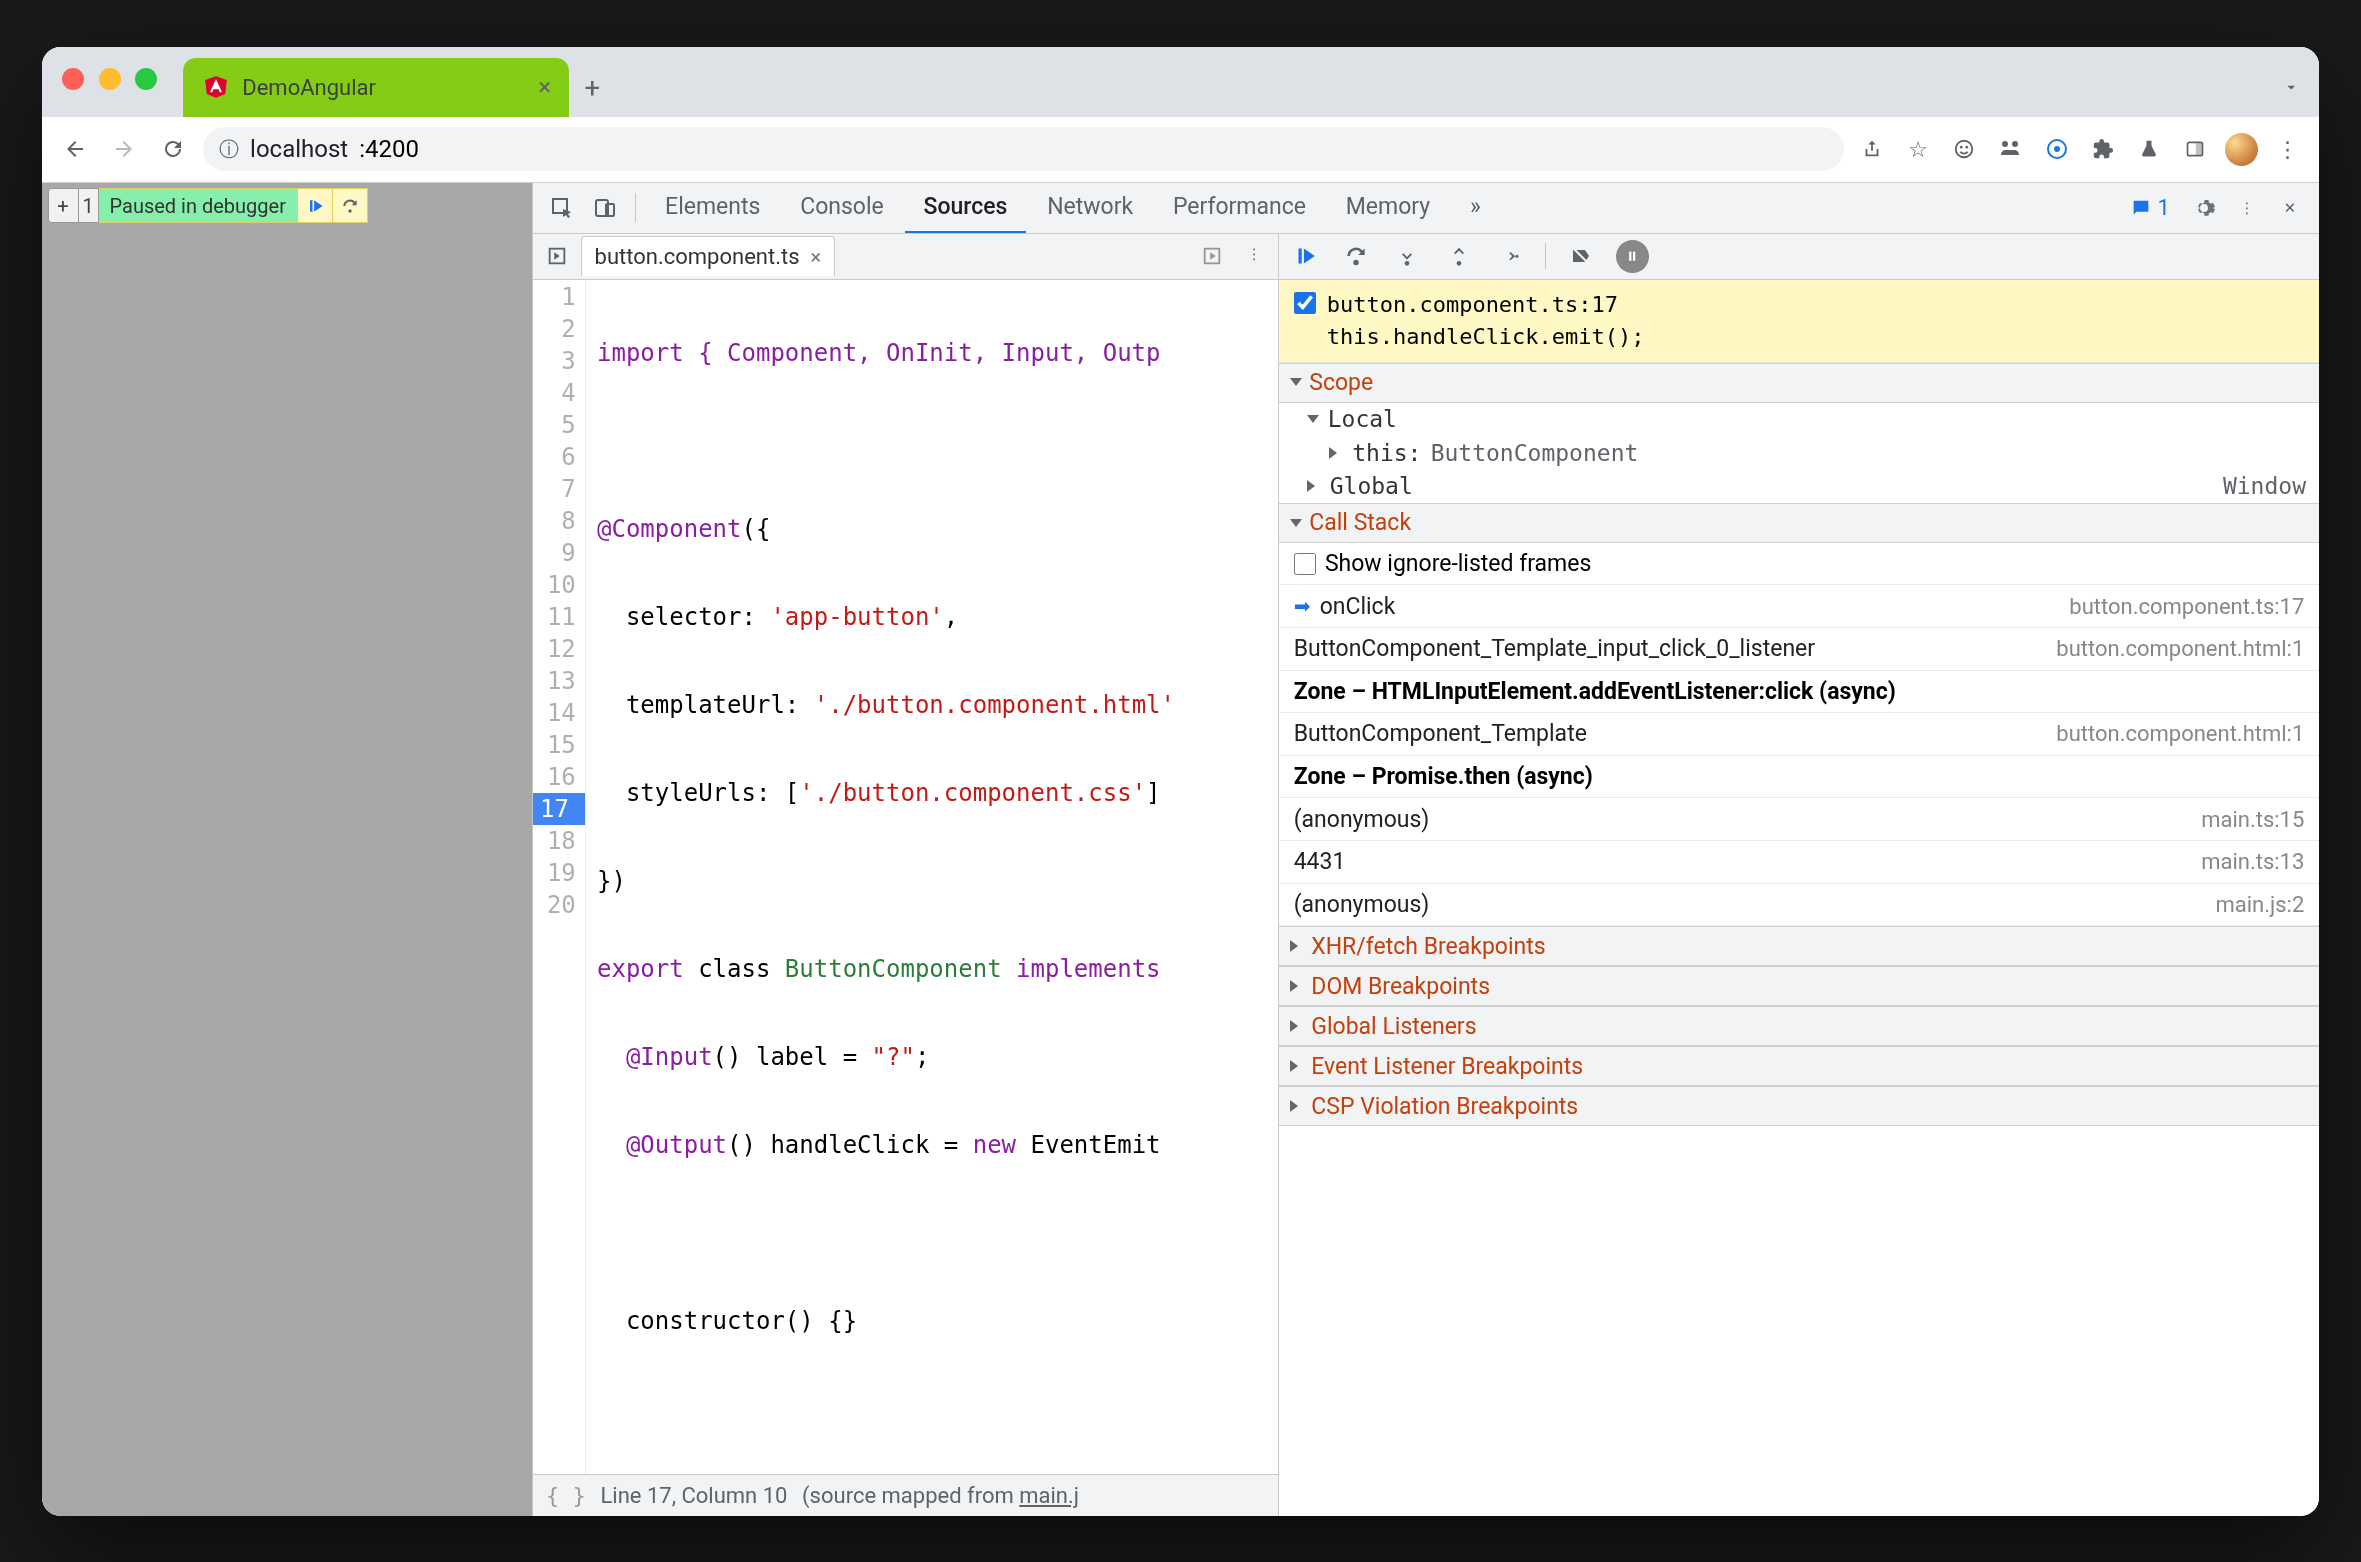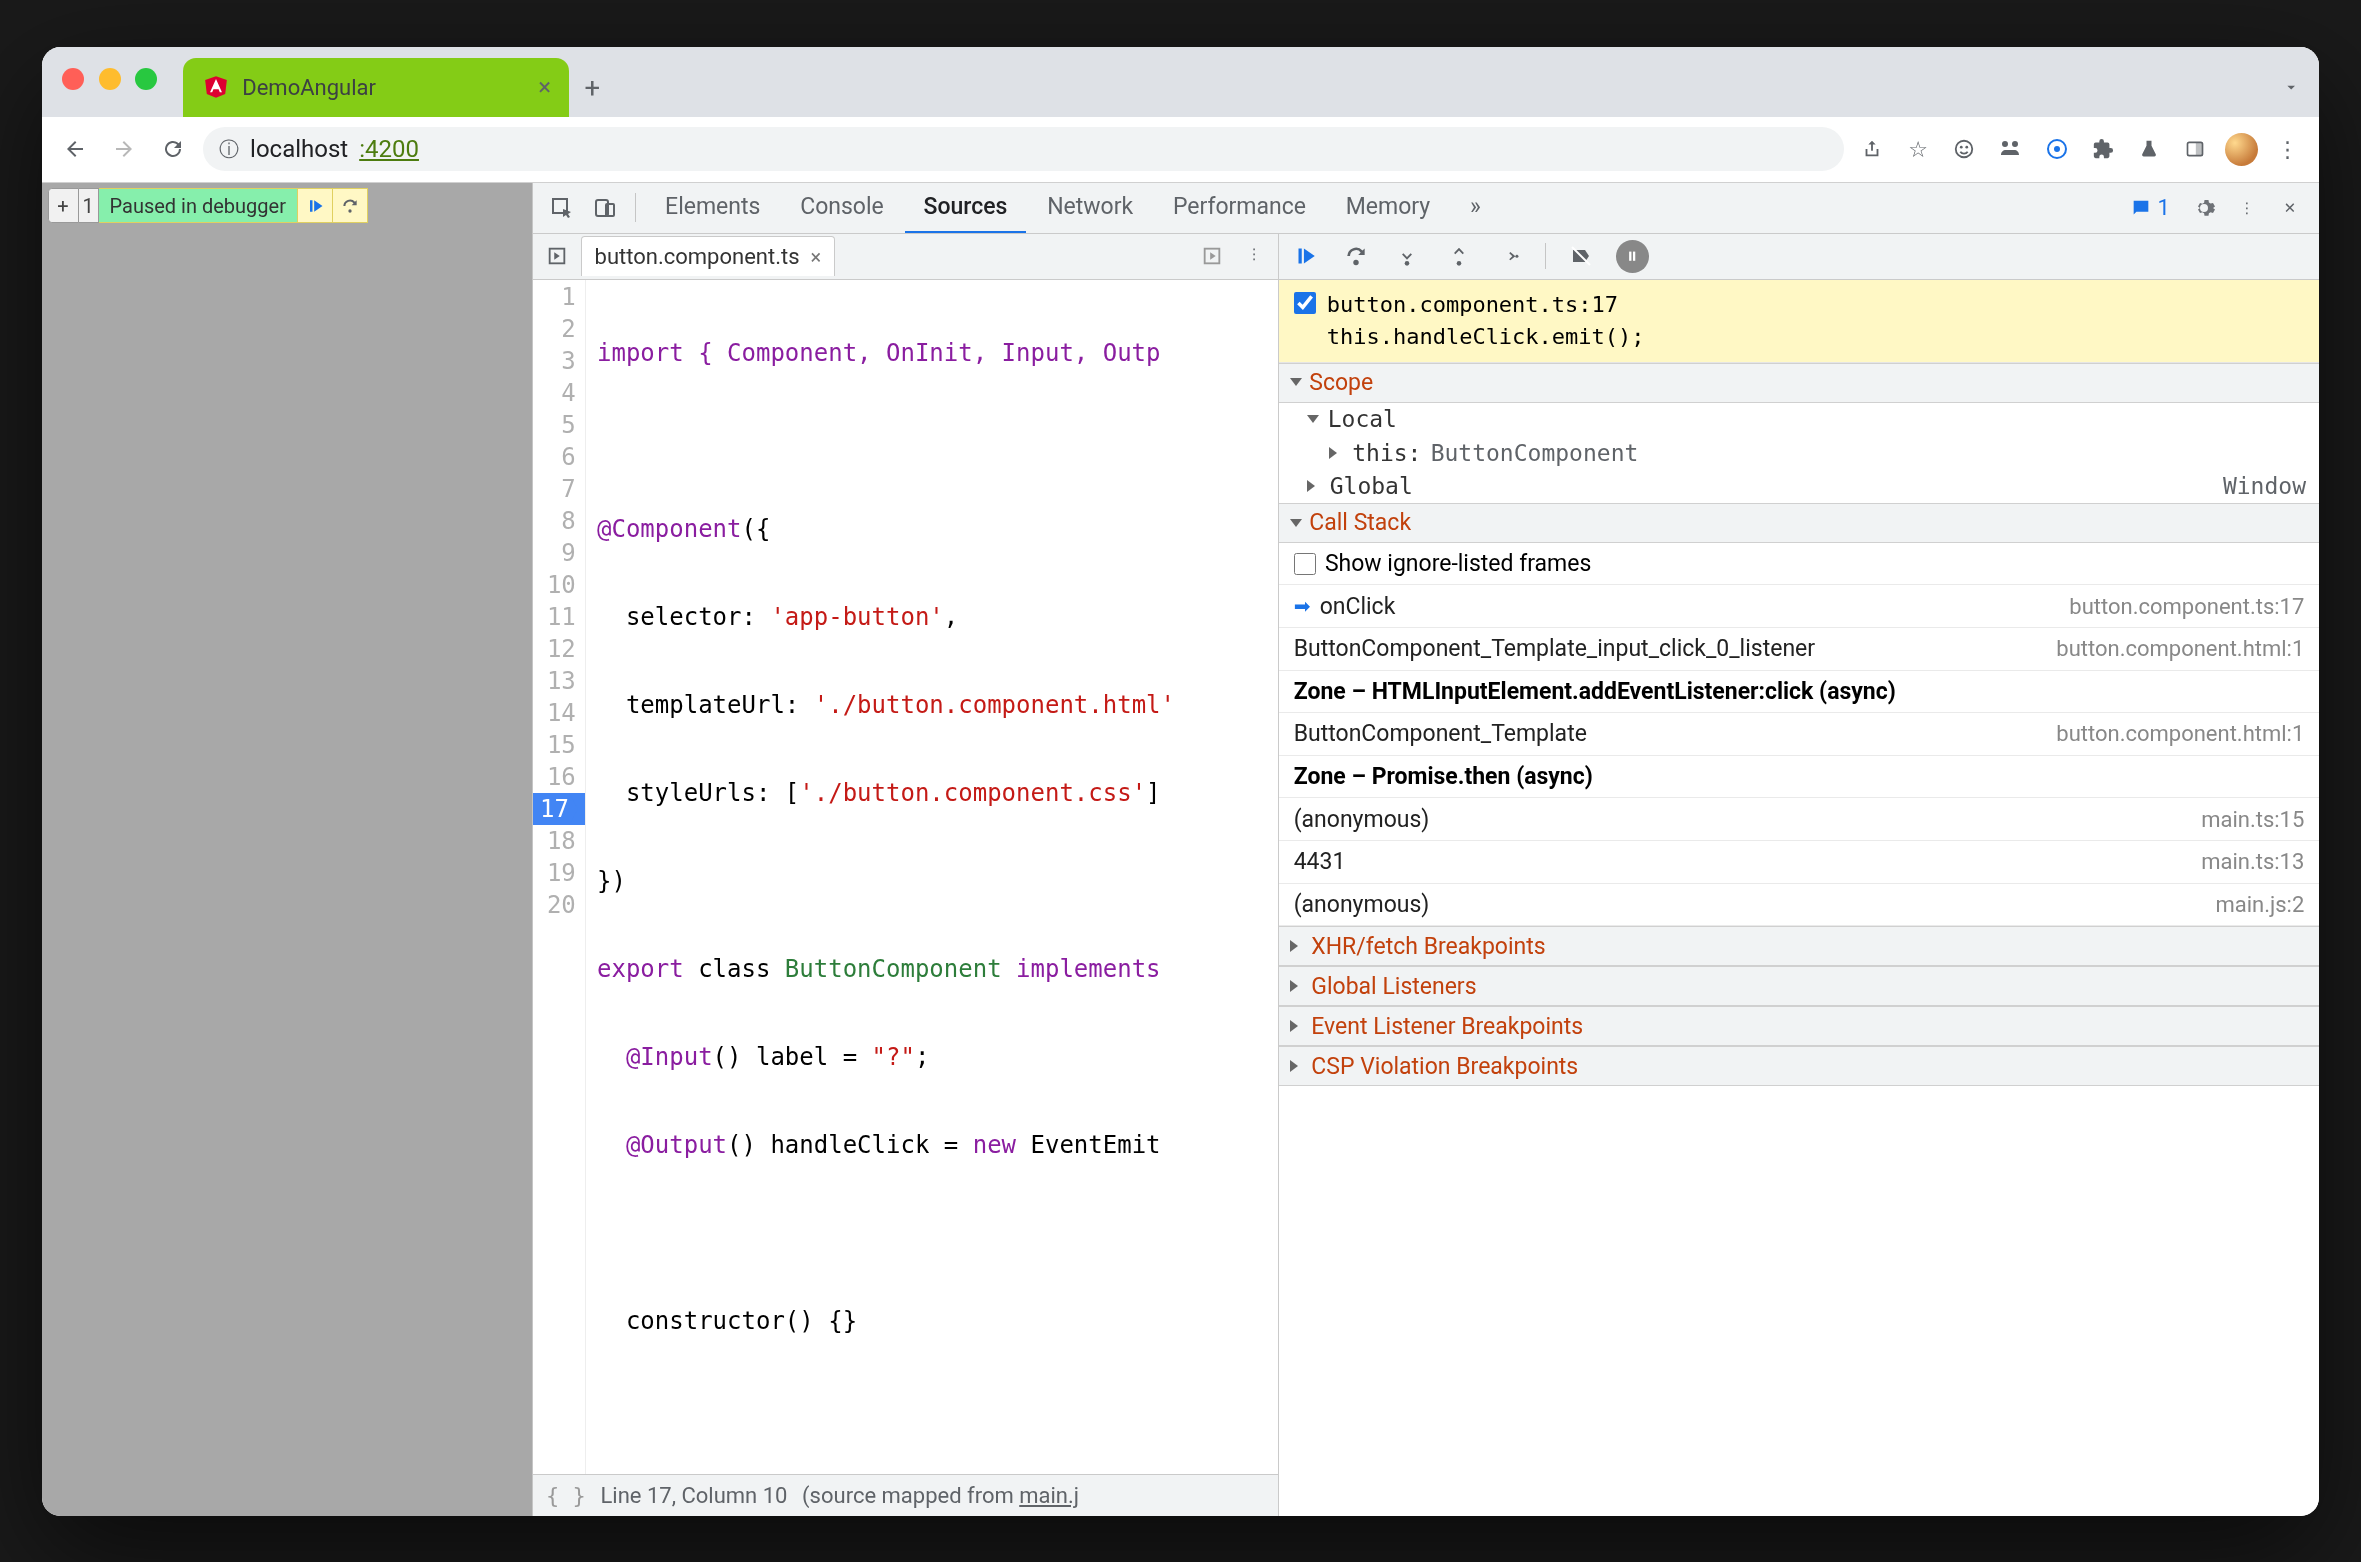--- a/index.html
+++ b/index.html
@@ -73,21 +73,21 @@
     background:#f1f3f4;
     display:flex;
     align-items:center;
     padding:0 16.5px;
     gap:11px;
     font-size: 24px;
     color:#202124;
   }
   .addr .info-icon { color:#5f6368; font-size:20px; }
   .addr .host { color:#202124; }
-  .addr .path { color:#4d7c0f;text-decoration:underline; }
+  .addr .path { color:#000000; }
   .ricon { width:37px; height:37px; display:flex; align-items:center; justify-content:center; color:#5f6368; font-size:22px; cursor:pointer; }
   .avatar { width:33px; height:33px; border-radius:50%; background: radial-gradient(circle at 30% 30%, #ffd98e, #c77b3a 70%); }
   
   .content { flex:1; display:flex; min-height:0;}
   .page {
     width: 490px;
     background:#a8a8a8;
     position:relative;
   }
   .pausebar {
@@ -512,20 +512,24 @@
               <span class="name">(anonymous)</span>
               <span class="loc">main.js:2</span>
             </div>
 
           <div class="section-hdr">
               <span class="tri right"></span>
               <span>XHR/fetch Breakpoints</span>
             </div>
           <div class="section-hdr">
               <span class="tri right"></span>
+              <span>DOM Breakpoints</span>
+            </div>
+          <div class="section-hdr">
+              <span class="tri right"></span>
               <span>Global Listeners</span>
             </div>
           <div class="section-hdr">
               <span class="tri right"></span>
               <span>Event Listener Breakpoints</span>
             </div>
           <div class="section-hdr">
               <span class="tri right"></span>
               <span>CSP Violation Breakpoints</span>
             </div>

